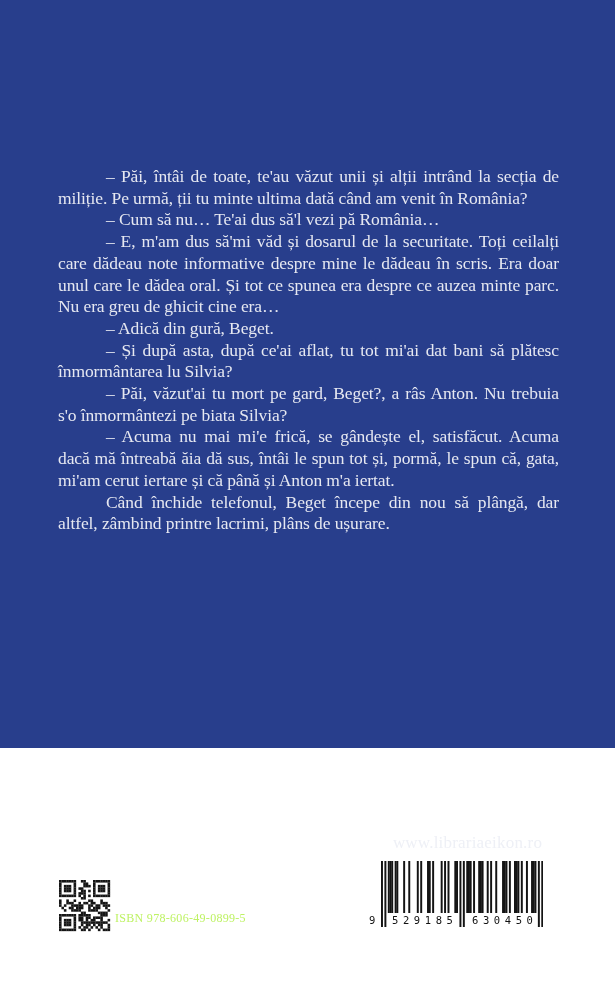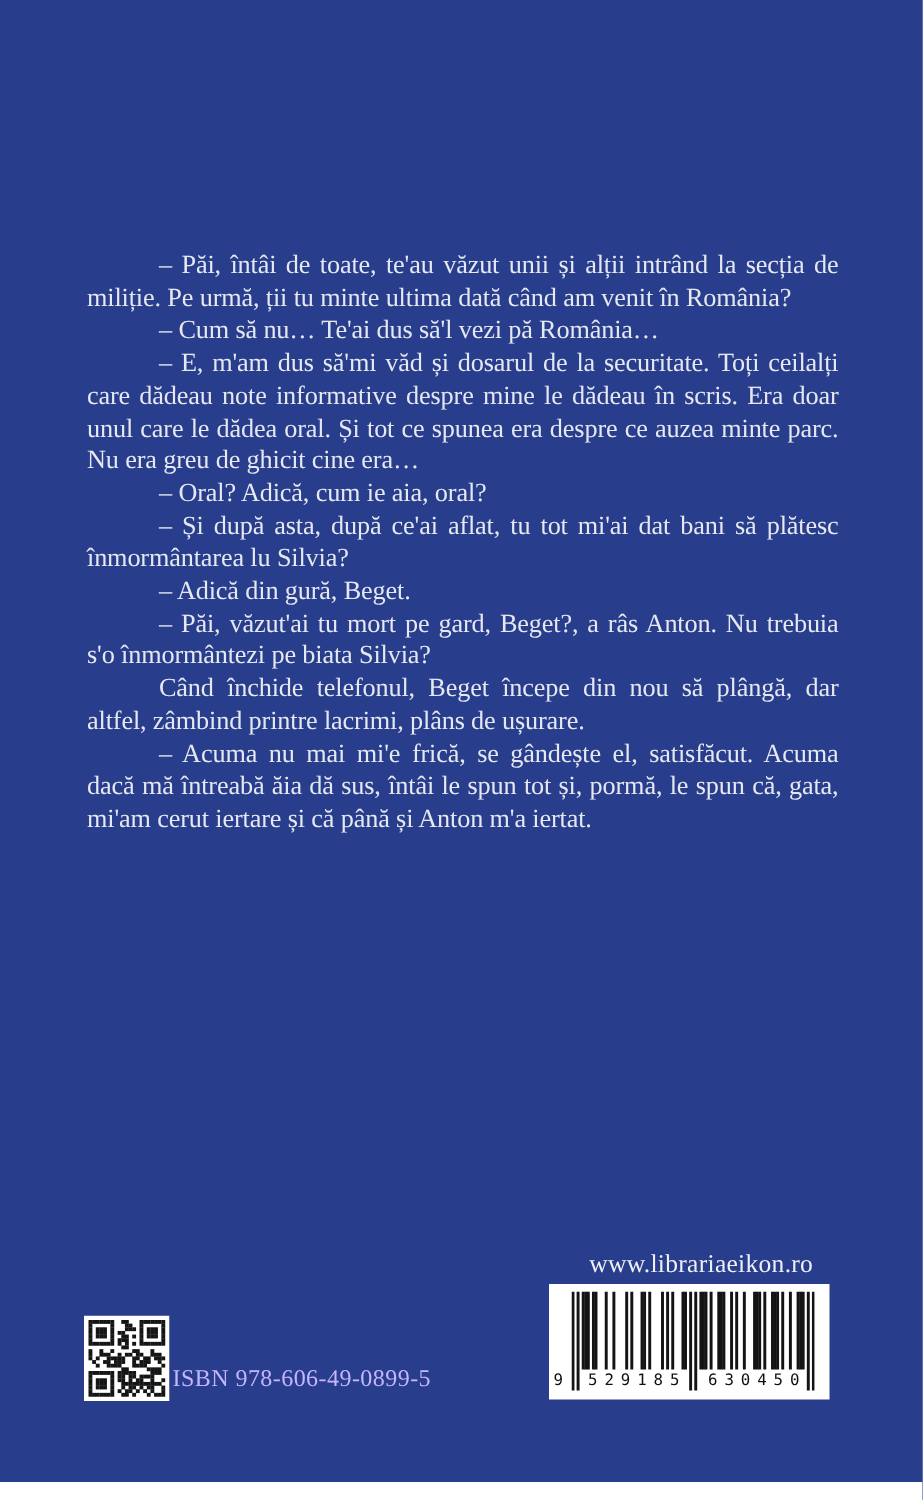--- a/index.html
+++ b/index.html
@@ -3,21 +3,21 @@
 <meta charset="utf-8">
 <style>
   html, body { margin: 0; padding: 0; }
   body {
     width: 615px; height: 1000px;
     overflow: hidden;
     font-family: "Liberation Serif", "DejaVu Serif", serif;
   }
   .cover {
     position: relative;
-    width: 615px; height: 988px;
+    width: 615px; height: 748px;
     background: #283e8c;
   }
   
   .text-block {
     position: absolute;
     left: 58px; top: 166px; width: 501px;
     color: #e6e8f1;
     font-size: 17.5px;
     line-height: 21.7px;
     text-align: justify;
@@ -55,41 +55,40 @@
   .bc-left  { left: 26px;  letter-spacing: 4.6px; }
   .bc-right { left: 106px; letter-spacing: 4.6px; }
   .qr {
     position: absolute;
     left: 56px; top: 877px;
     width: 57px; height: 57px;
   }
   .isbn {
     position: absolute;
     left: 115px; top: 911px;
-    color: #c4b5fd;
-    font-size: 16px;
+    color: #bef264;
+    font-size: 12px;
     letter-spacing: 0.3px;
     white-space: nowrap;
   }
 </style>
 </head>
 <body>
 
 <div class="cover">
 
   <div class="text-block">
     <p>– Păi, întâi de toate, te'au văzut unii și alții intrând la secția de miliție. Pe urmă, ții tu minte ultima dată când am venit în România?</p>
     <p>– Cum să nu… Te'ai dus să'l vezi pă România…</p>
     <p>– E, m'am dus să'mi văd și dosarul de la securitate. Toți ceilalți care dădeau note informative despre mine le dădeau în scris. Era doar unul care le dădea oral. Și tot ce spunea era despre ce auzea minte parc. Nu era greu de ghicit cine era…</p>
-    <p>– Oral? Adică, cum ie aia, oral?</p>
+    <p>– Adică din gură, Beget.</p>
     <p>– Și după asta, după ce'ai aflat, tu tot mi'ai dat bani să plătesc înmormântarea lu Silvia?</p>
-    <p>– Adică din gură, Beget.</p>
     <p>– Păi, văzut'ai tu mort pe gard, Beget?, a râs Anton. Nu trebuia s'o înmormântezi pe biata Silvia?</p>
+    <p>– Acuma nu mai mi'e frică, se gândește el, satisfăcut. Acuma dacă mă întreabă ăia dă sus, întâi le spun tot și, pormă, le spun că, gata, mi'am cerut iertare și că până și Anton m'a iertat.</p>
     <p>Când închide telefonul, Beget începe din nou să plângă, dar altfel, zâmbind printre lacrimi, plâns de ușurare.</p>
-    <p>– Acuma nu mai mi'e frică, se gândește el, satisfăcut. Acuma dacă mă întreabă ăia dă sus, întâi le spun tot și, pormă, le spun că, gata, mi'am cerut iertare și că până și Anton m'a iertat.</p>
   </div>
 
   <div class="website">www.librariaeikon.ro</div>
 
   <div class="barcode-box">
     <svg id="barcode-svg" width="162" height="68">
         <rect x="0.00" y="0" width="1.96" height="66" fill="#141414"></rect>
         <rect x="3.41" y="0" width="1.96" height="66" fill="#141414"></rect>
         <rect x="6.82" y="0" width="1.96" height="52" fill="#141414"></rect>
         <rect x="8.53" y="0" width="1.96" height="52" fill="#141414"></rect>

